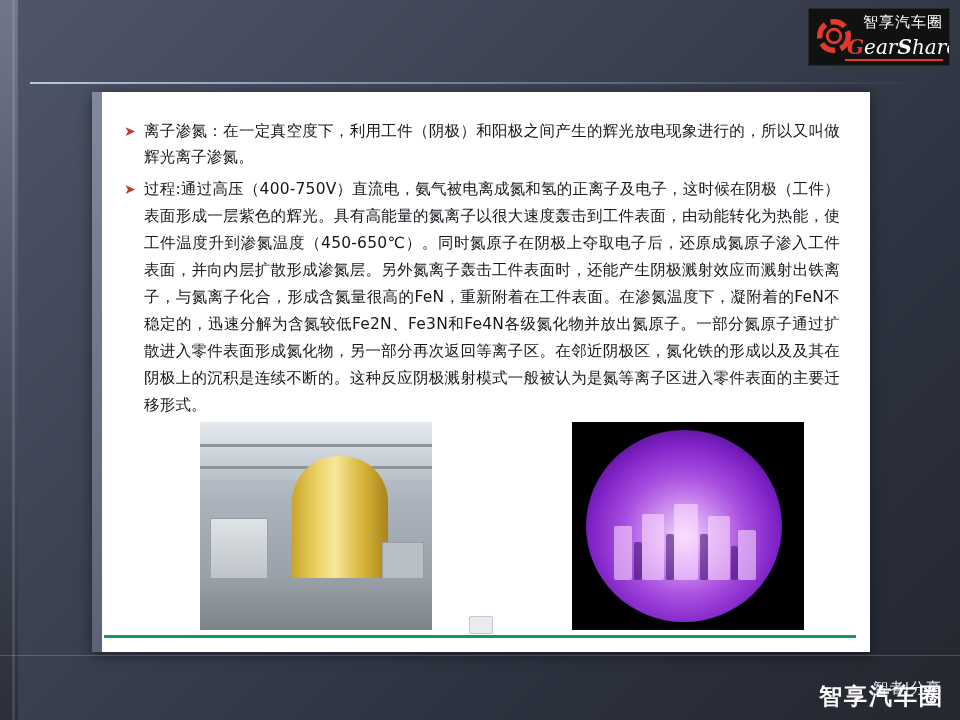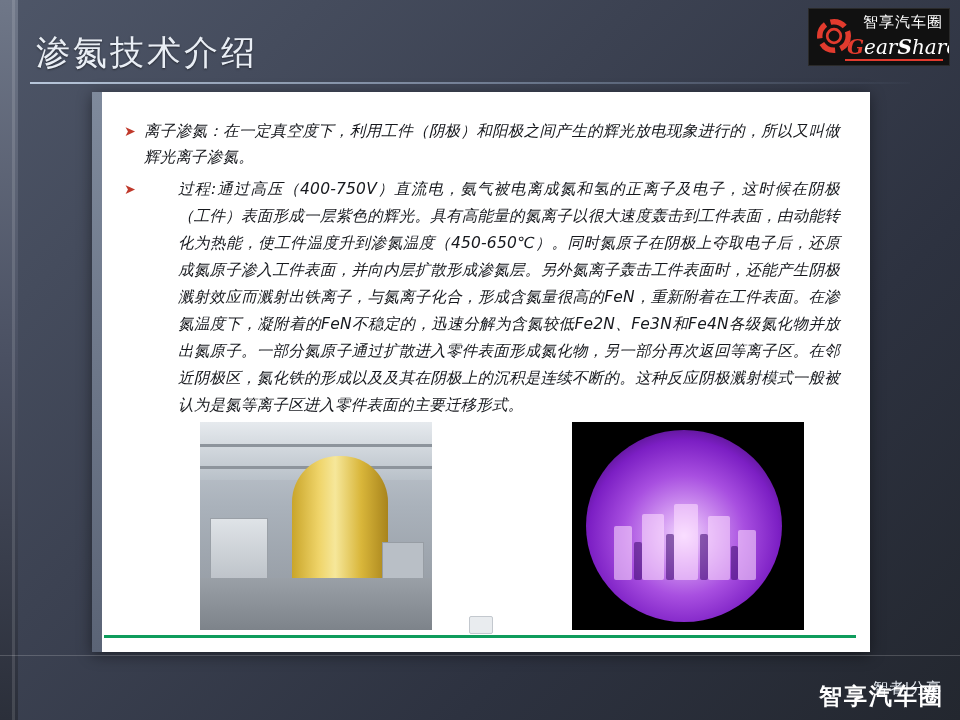--- a/index.html
+++ b/index.html
@@ -148,25 +148,23 @@
     padding-left: 4px;
   }
   .bullet-text {
     flex: 1 1 auto;
     font-size: 15.5px;
     line-height: 26px;
     color: #16181d;
     text-align: justify;
     font-family: "DejaVu Sans", "Liberation Sans", sans-serif;
     letter-spacing: 0.2px;
-    font-style: italic;
   }
   .bullet-text.second {
     line-height: 27px;
-    margin-left: 34px;
   }
   
   .photos {
     position: absolute;
     left: 28px;
     top: 330px;
     width: 724px;
     height: 210px;
   }
   .photo-left {
@@ -298,21 +296,20 @@
 </style>
 </head>
 <body>
 
 <div class="slide">
 
   <div class="left-bar">
     <div class="left-bar-inner"></div>
   </div>
 
-  <div class="title">渗氮技术介绍</div>
   <div class="title-rule"></div>
 
   <div class="logo">
     <svg class="logo-gear" viewBox="0 0 100 100">
       <circle cx="50" cy="50" r="42" fill="none" stroke="#e23b2e" stroke-width="16" stroke-dasharray="46 16"></circle>
       <circle cx="50" cy="50" r="20" fill="none" stroke="#e23b2e" stroke-width="8"></circle>
     </svg>
     <div class="logo-cn">智享汽车圈</div>
     <div class="logo-en">
       <span class="g">G</span><span>ear</span><span class="s">S</span><span>hare</span>

